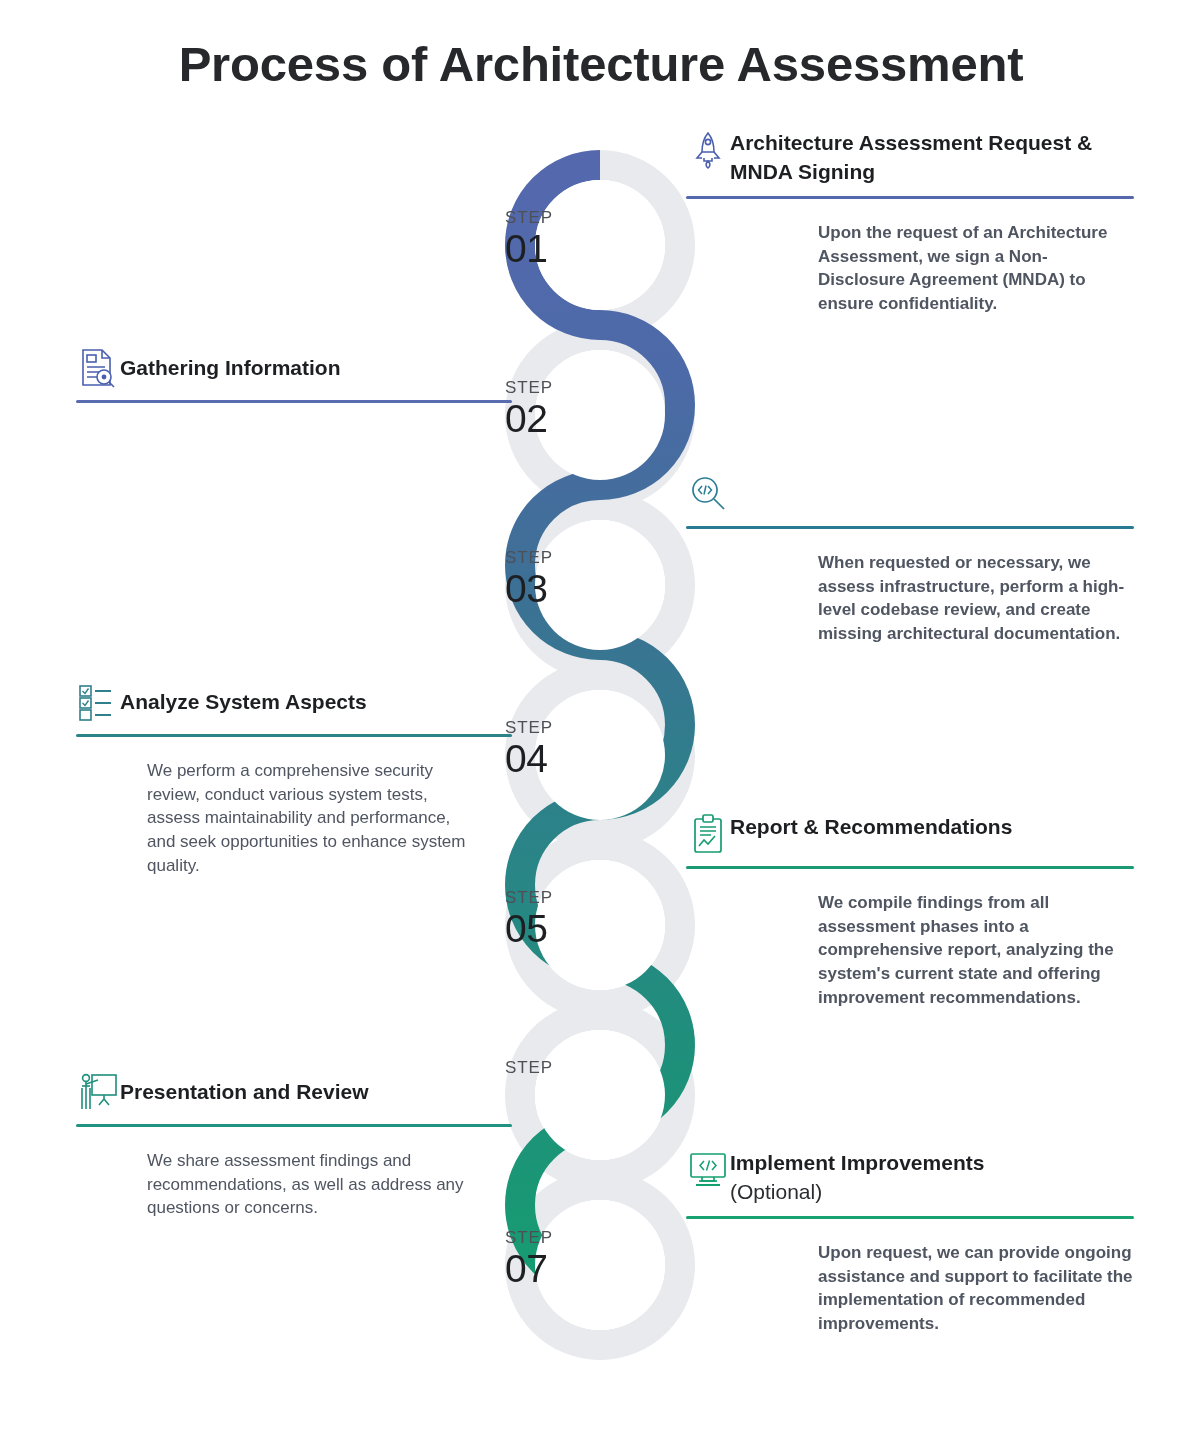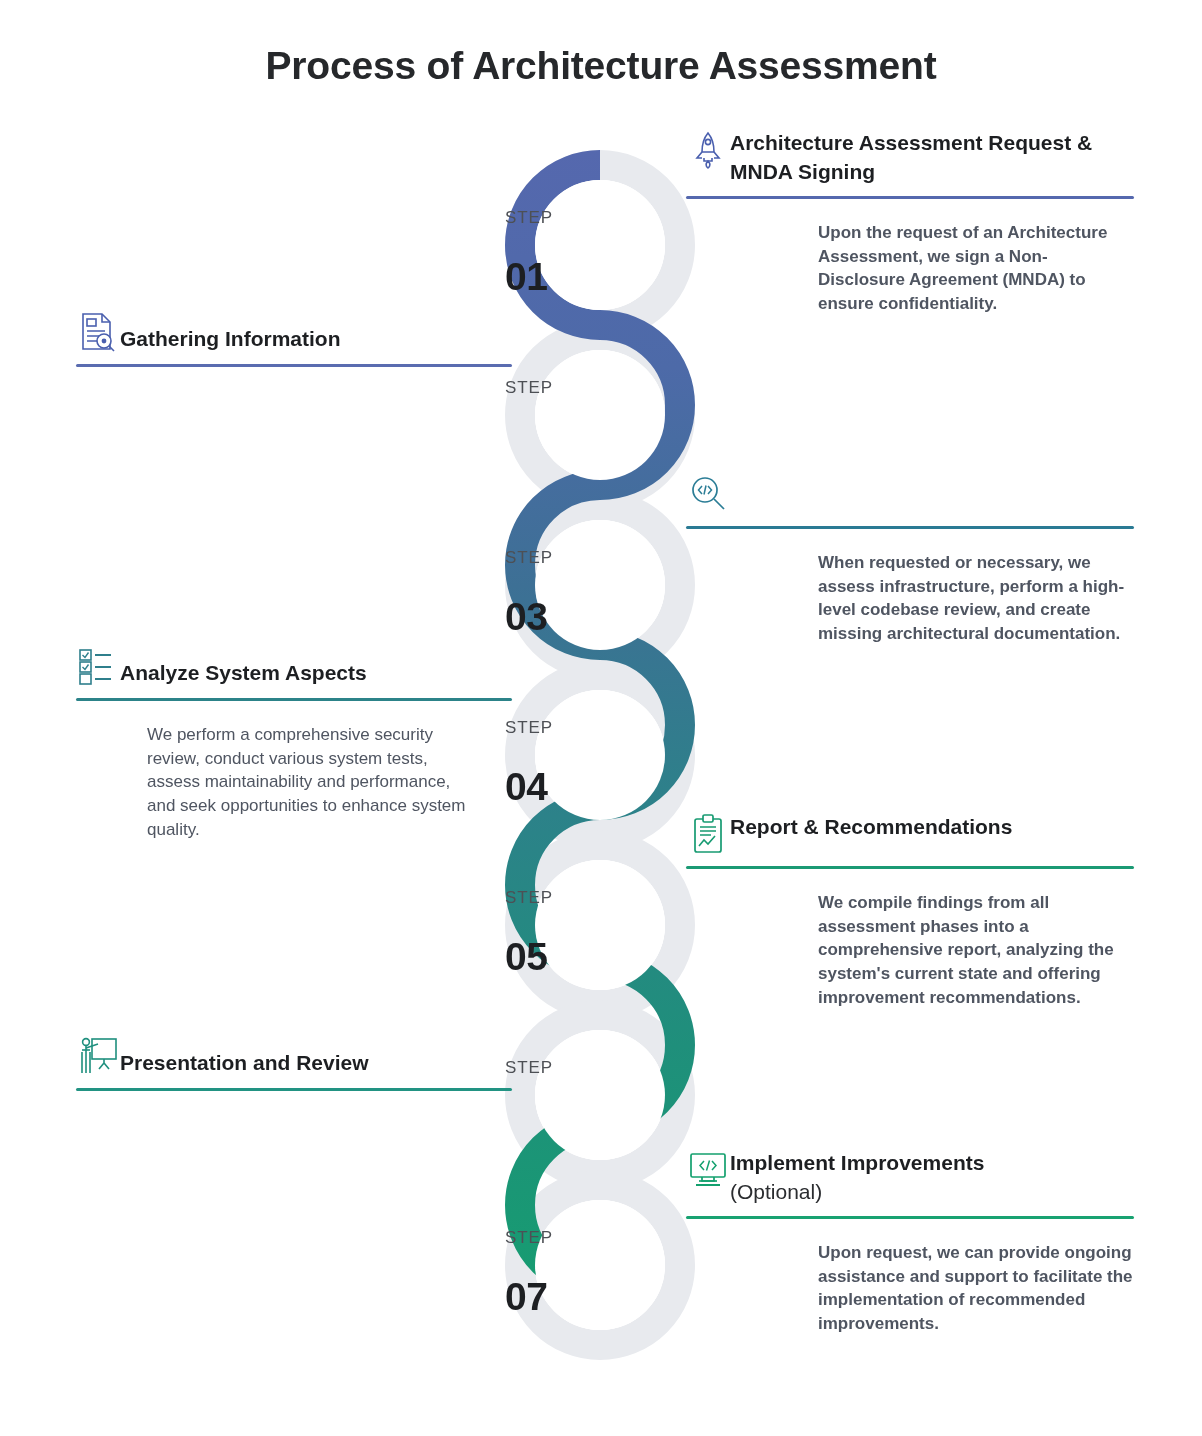--- a/index.html
+++ b/index.html
@@ -7,23 +7,23 @@
   body {
     width: 1202px; height: 1436px;
     background: #ffffff;
     font-family: "Liberation Sans", sans-serif;
     position: relative;
     overflow: hidden;
   }
 
   #page-title {
     position: absolute;
-    top: 44px; left: 0; width: 1202px;
+    top: 36px; left: 0; width: 1202px;
     text-align: center;
-    font-size: 39px;
+    font-size: 49px;
     font-weight: bold;
     color: #26282b;
     letter-spacing: -0.2px;
   }
 
   
   #spine {
     position: absolute;
     left: 0; top: 0;
     width: 1202px; height: 1436px;
@@ -38,38 +38,37 @@
     left: 505px;
   }
   .step-word {
     font-size: 17px;
     color: #4d5055;
     letter-spacing: 0.9px;
     line-height: 1;
   }
   .step-num {
     font-size: 39px;
-    font-weight: bold;
+    font-weight: normal;
     color: #1d1f22;
     line-height: 1.18;
     letter-spacing: -0.5px;
-    margin-top: 28px;
   }
 
   
   .block { position: absolute; }
   .block.right { left: 686px; width: 448px; }
   .block.left  { left: 76px;  width: 436px; text-align: left; }
 
   .head-row {
     display: flex;
     align-items: flex-start;
     gap: 0;
   }
-  .block.left .head-row { align-items: flex-end; }
+  .block.left .head-row { align-items: center; margin-top: 36px; }
 
   .icon-box {
     flex: 0 0 auto;
     width: 44px; height: 44px;
     display: flex; align-items: center; justify-content: center;
   }
   .icon-box svg { display: block; }
 
   .head-title {
     font-size: 21px;
@@ -156,20 +155,21 @@
     <circle cx="600" cy="1265" r="65"></circle>
   </g>
 </svg>
 
 <div class="step-cap" style="top:209px">
   <div class="step-word">STEP</div>
   <div class="step-num">01</div>
 </div>
 <div class="step-cap" style="top:379px">
   <div class="step-word">STEP</div>
+  <div class="step-num">02</div>
 </div>
 <div class="step-cap" style="top:549px">
   <div class="step-word">STEP</div>
   <div class="step-num">03</div>
 </div>
 <div class="step-cap" style="top:719px">
   <div class="step-word">STEP</div>
   <div class="step-num">04</div>
 </div>
 <div class="step-cap" style="top:889px">
@@ -291,20 +291,21 @@
         <path d="M5 17 L5 38 M13 17 L13 38"></path>
         <path d="M5 15 L13 15"></path>
         <path d="M9 13 L21 9"></path>
       </svg>
     </div>
     <div class="head-title">
       <span>Presentation and Review</span>
     </div>
   </div>
   <div class="divider" style="background:#229383"></div>
+  <div class="body-text">We share assessment findings and recommendations, as well as address any questions or concerns.</div>
 </div>
 
 <div class="block right" style="top:1148px">
   <div class="head-row">
     <div class="icon-box">
       <svg width="40" height="38" viewBox="0 0 40 38" fill="none" stroke="#13a06e" stroke-width="1.7">
         <rect x="3" y="3" width="34" height="23" rx="1.5"></rect>
         <path d="M16 10 L12 14.5 L16 19" stroke-width="1.5"></path>
         <path d="M24 10 L28 14.5 L24 19" stroke-width="1.5"></path>
         <path d="M21.5 9.5 L18.5 19.5" stroke-width="1.5"></path>

